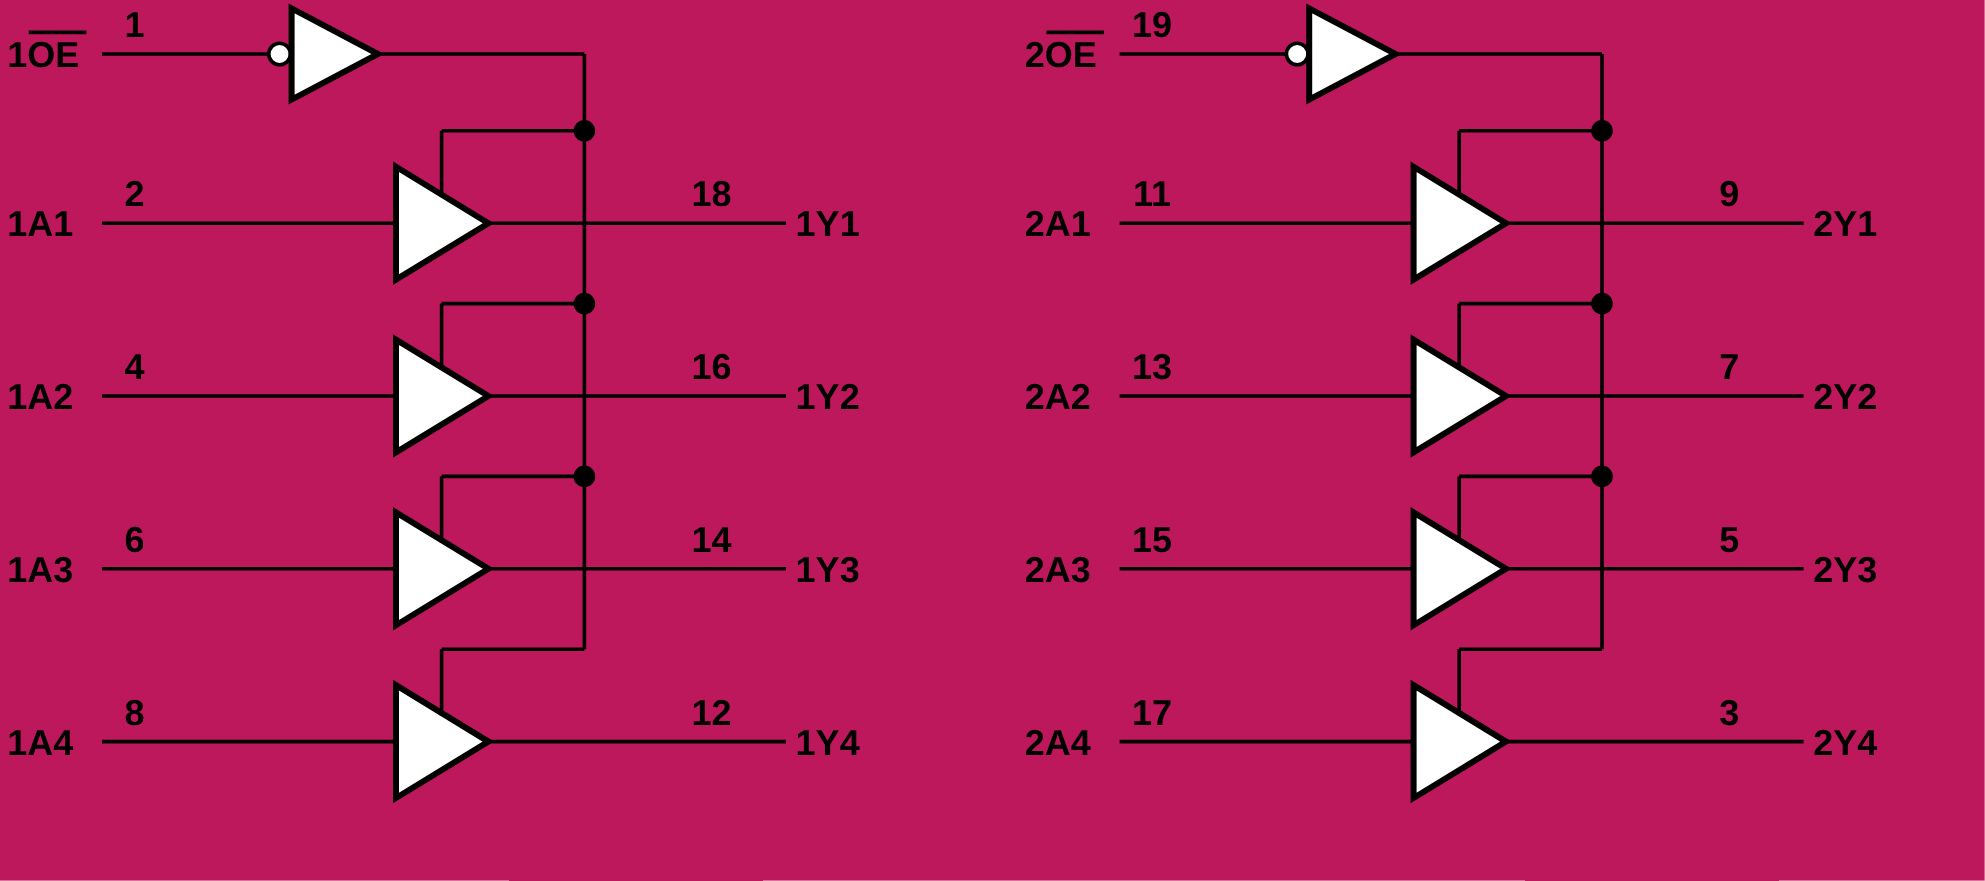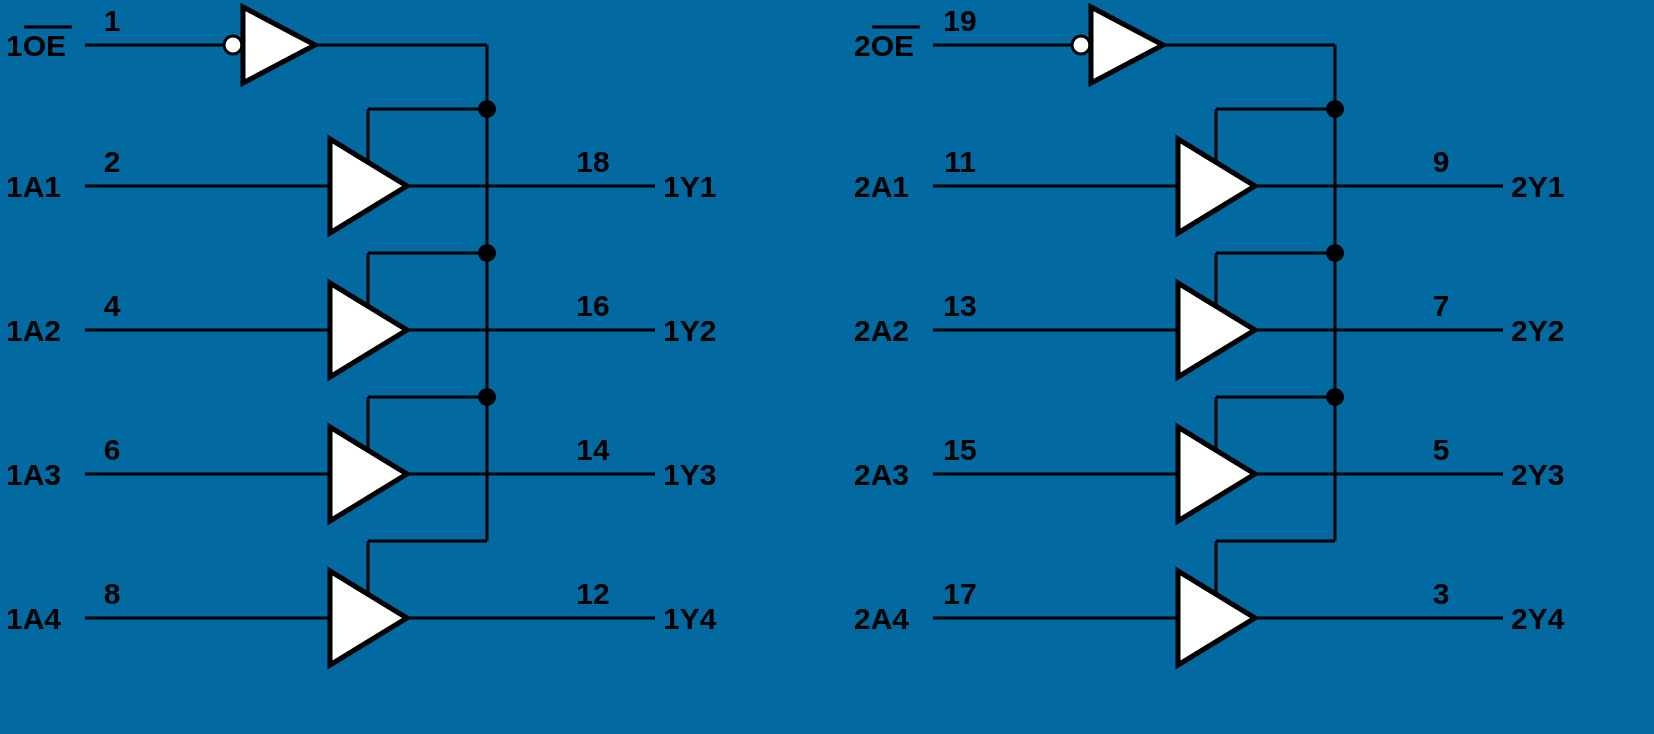--- a/index.html
+++ b/index.html
@@ -4,21 +4,21 @@
 <style>
   html, body {
     margin: 0;
     padding: 0;
     background: #ffffff;
   }
   .stage {
     position: relative;
     width: 1654px;
     height: 734px;
-    background: #0369a1;
+    background: #be185d;
     overflow: hidden;
   }
   svg text {
     font: 700 30px "Liberation Sans", "DejaVu Sans", sans-serif;
     fill: #000000;
   }
 </style>
 </head>
 <body>
 

